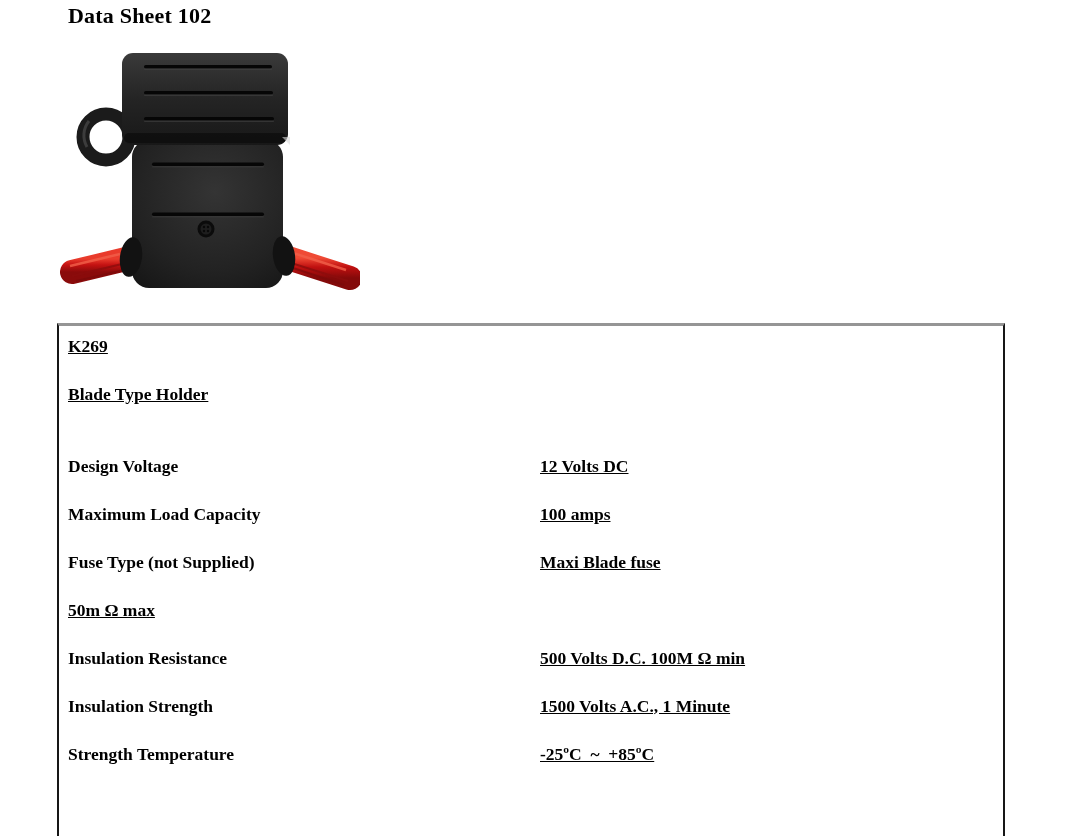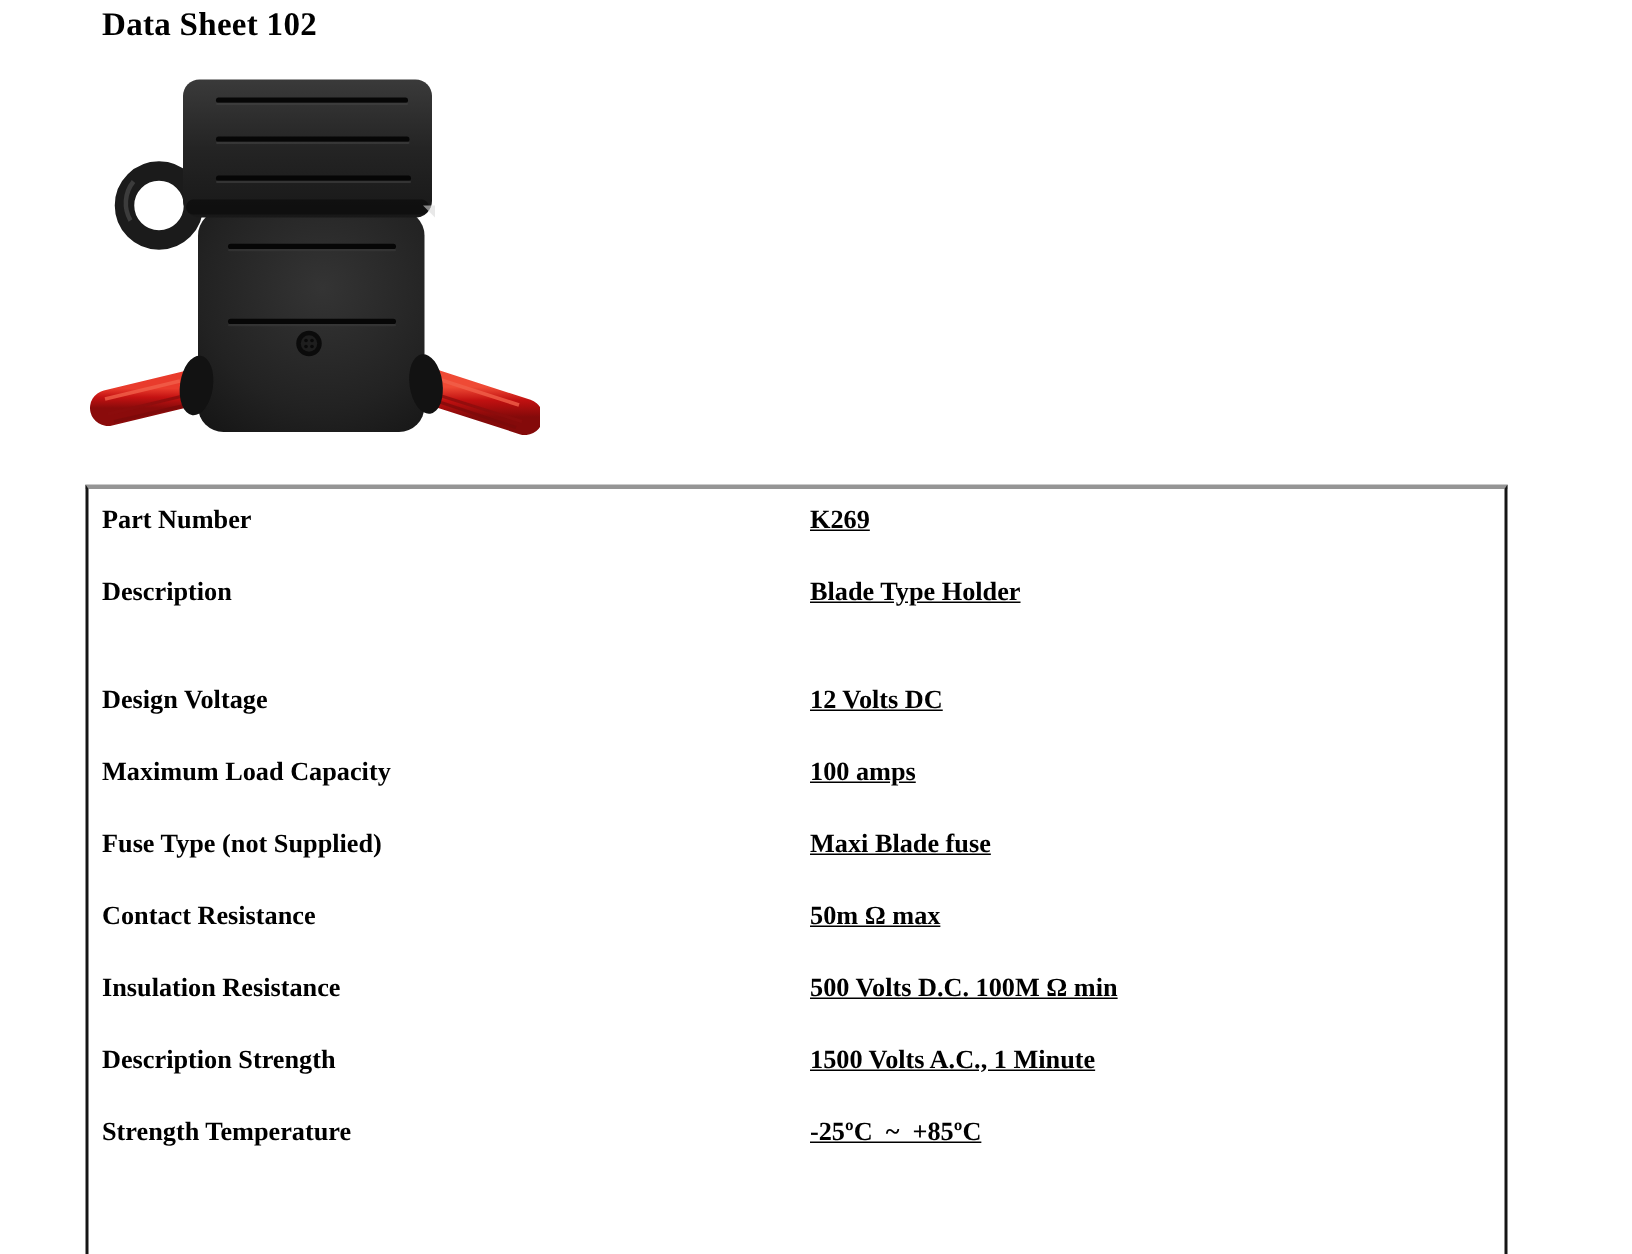--- a/index.html
+++ b/index.html
@@ -155,50 +155,47 @@
         <rect x="84" y="75.5" width="130" height="1.5" rx="0.75" fill="#424242" opacity="0.6"></rect>
 
         <path d="M 222 92 L 230 92 L 230 100 Z" fill="#d9d9d9" opacity="0.6"></path>
       </g>
     </svg>
   </div>
 
   <div class="spec-box">
     <div class="spec-rows" id="spec-rows">
         <div class="spec-row">
-          <div class="spec-label">Part Number</div>
           <div class="spec-value">K269</div>
         </div>
         <div class="spec-row">
-          <div class="spec-label">Description</div>
           <div class="spec-value">Blade Type Holder</div>
         </div>
         <div class="spec-spacer"></div>
         <div class="spec-row">
           <div class="spec-label">Design Voltage</div>
           <div class="spec-value">12 Volts DC</div>
         </div>
         <div class="spec-row">
           <div class="spec-label">Maximum Load Capacity</div>
           <div class="spec-value">100 amps</div>
         </div>
         <div class="spec-row">
           <div class="spec-label">Fuse Type (not Supplied)</div>
           <div class="spec-value">Maxi Blade fuse</div>
         </div>
         <div class="spec-row">
-          <div class="spec-label">Contact Resistance</div>
           <div class="spec-value">50m Ω max</div>
         </div>
         <div class="spec-row">
           <div class="spec-label">Insulation Resistance</div>
           <div class="spec-value">500 Volts D.C. 100M Ω min</div>
         </div>
         <div class="spec-row">
-          <div class="spec-label">Description Strength</div>
+          <div class="spec-label">Insulation Strength</div>
           <div class="spec-value">1500 Volts A.C., 1 Minute</div>
         </div>
         <div class="spec-row">
           <div class="spec-label">Strength Temperature</div>
           <div class="spec-value">-25ºC  ~  +85ºC</div>
         </div>
       </div>
   </div>
 
 </div>

